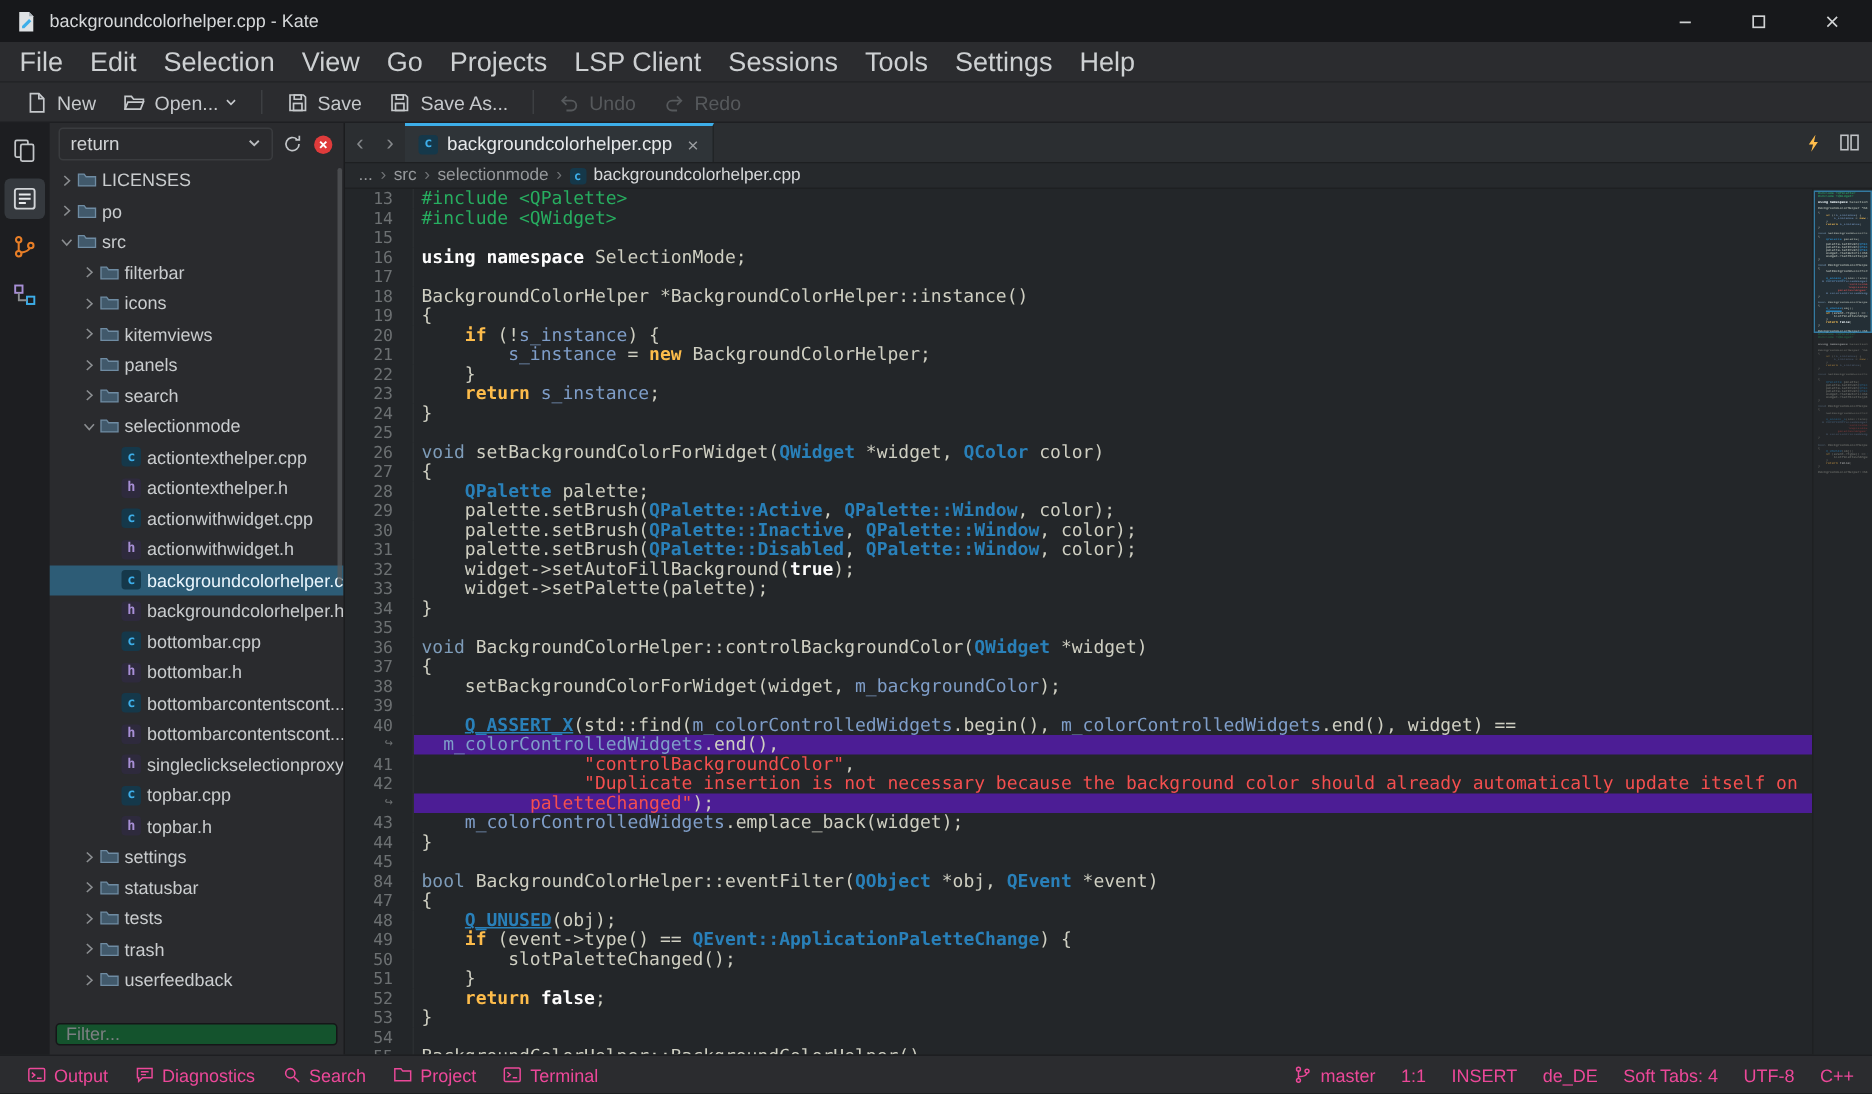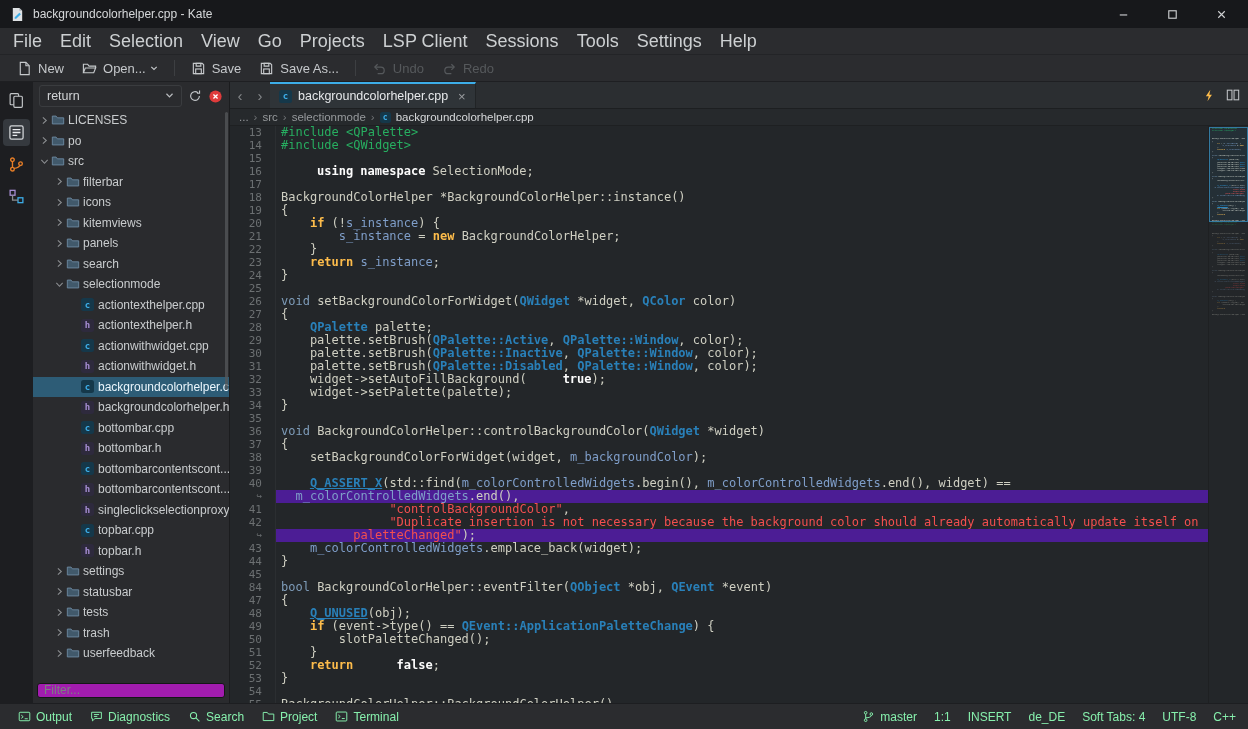--- a/index.html
+++ b/index.html
@@ -49,21 +49,21 @@
   .tw svg { transition:none; }
   .tw.open svg { transform:rotate(90deg); }
   .tree-ico { width:17px; flex:none; display:flex; align-items:center; }
   .fbadge { display:inline-flex; width:13px; height:13px; border-radius:2.5px; align-items:center;
     justify-content:center; font-size:9px; font-weight:bold; font-family:"DejaVu Sans Mono",monospace; }
   .fbadge.cpp { background:#15384a; color:var(--accent); }
   .fbadge.h   { background:#2e2a3d; color:#a88fd6; }
   .tree-scroll { position:absolute; right:1px; top:2px; width:3px; height:278px;
     background:#55585b; border-radius:2px; opacity:.75; }
   .filterwrap { padding:4px 4px 5px 4px; flex:none; margin-top:auto; }
-  .filter { width:100%; height:15px; background:#a21caf; border:1px solid #151618; border-radius:3px;
+  .filter { width:100%; height:15px; background:#14532d; border:1px solid #151618; border-radius:3px;
     color:#c8cbce; font-size:12px; padding:0 6px; font-family:"Liberation Sans",sans-serif; }
   .filter::placeholder { color:#7c7f82; }
 
   
   .editor { flex:1; display:flex; flex-direction:column; background:var(--editor_bg); min-width:0; }
   .tabbar { height:27px; background:#2b2e31; display:flex; align-items:stretch; font-size:12.5px;
     border-bottom:1px solid #1d1f21; flex:none; }
   .nav-btn { width:20px; display:flex; align-items:center; justify-content:center; color:#85888b; font-size:15px; }
   .tab { display:flex; align-items:center; gap:6px; padding:0 9px; color:#e6e8ea;
     background:#2f3438; border-top:2px solid var(--accent); border-right:1px solid #212426; }
@@ -81,39 +81,39 @@
     font-size:12px; line-height:13px; }
   .codecol { flex:1; overflow:hidden; }
   .row { display:flex; height:13px; white-space:pre; }
   .gut { width:46px; flex:none; text-align:right; padding-right:13px; color:var(--c-linenum);
     border-right:1px solid #2b2e31; font-size:11px; }
   .gut.wrapmark { font-size:9px; }
   .txt { flex:1; padding-left:5px; }
   .row.hl .txt { background:#4c1d95; }
 
   .s-pp  { color:var(--c-pp); }
-  .s-kw  { color:var(--c-kw); font-weight:bold;margin-left:36px; }
+  .s-kw  { color:var(--c-kw); font-weight:bold; }
   .s-cf  { color:var(--c-cf); font-weight:bold; }
   .s-dt  { color:var(--c-dt); }
   .s-cls { color:var(--c-cls); font-weight:bold; }
   .s-mac { color:var(--c-mac); font-weight:bold; text-decoration:underline; }
   .s-str { color:var(--c-str); }
   .s-mem { color:var(--c-mem); }
   .s-no  { color:var(--c-no); }
 
   .minimap { width:40px; flex:none; position:relative; border-left:1px solid #1e2022;
     background:var(--editor_bg); overflow:hidden; padding:2px 3px; }
   .mini-row { height:2.1px; line-height:2.1px; font-size:2.2px; white-space:pre; overflow:hidden; }
   .mini-content .dimcopy { opacity:.45; }
   .mini-view { position:absolute; left:0; right:0; top:1px; height:95px;
     border:1px solid rgba(61,174,233,.6); background:rgba(61,174,233,.07); }
 
   
   .statusbar { height:26px; background:var(--bar_bg); border-top:1px solid #1d1e21; display:flex;
-    align-items:center; padding:0 10px; font-size:12px; color:#86efac; flex:none; }
+    align-items:center; padding:0 10px; font-size:12px; color:#ec4899; flex:none; }
   .sb-left { display:flex; align-items:center; gap:2px; }
   .sb-btn { display:flex; align-items:center; gap:5px; padding:3px 8px; border-radius:3px; }
   .sb-right { margin-left:auto; display:flex; align-items:center; gap:17px; padding-right:2px; }
   .sb-item { display:flex; align-items:center; gap:5px; }
 </style>
 </head>
 <body>
 
 <div class="window">
 

